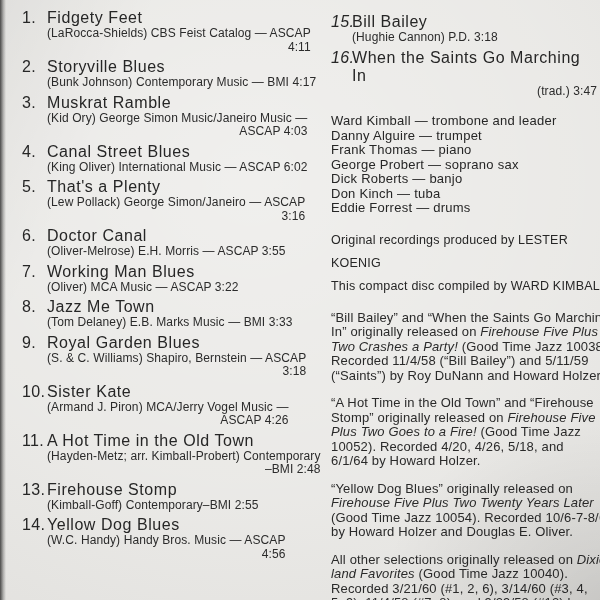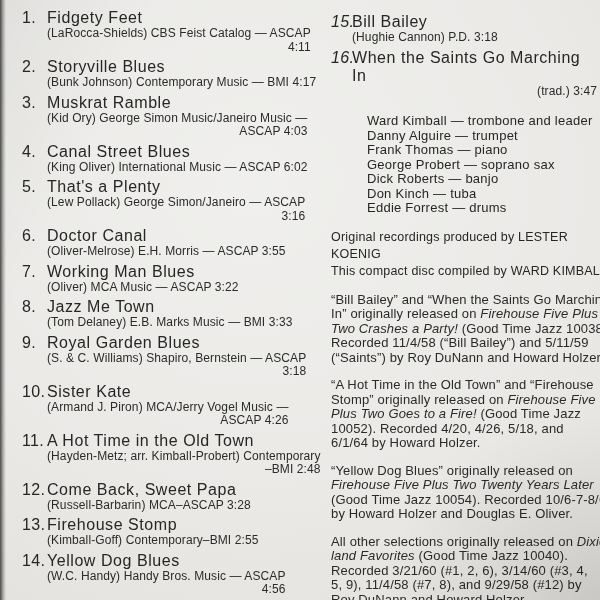--- a/index.html
+++ b/index.html
@@ -25,23 +25,23 @@
     pointer-events:none;
   }
   .col-left  { position:absolute; left:22px;  top:9px;  width:300px; }
   .col-right { position:absolute; left:331px; top:13px; width:266px; }
   .track { display:flex; align-items:flex-start; margin-bottom:4px; }
   .tnum  { flex:none; width:25px; font-size:16px; line-height:18px; letter-spacing:0.3px; }
   .col-right .tnum { width:21px;font-style:italic; }
   .ttitle { font-size:16px; line-height:18px; letter-spacing:0.55px; }
   .tdetail { font-size:12px; line-height:13.5px; letter-spacing:0.1px; white-space:pre; color:#2b2b2b;text-align:right; }
   .personnel { margin-top:16px; }
-  .personnel div { font-size:13px; line-height:14.5px; letter-spacing:0.25px;margin-left:36px; }
+  .personnel div { font-size:13px; line-height:14.5px; letter-spacing:0.25px; }
   .credits { margin-top:13px; }
-  .credits div { font-size:12.5px; line-height:17px; letter-spacing:0.2px; white-space:pre; }
+  .credits div { font-size:12.5px; line-height:23px; letter-spacing:0.2px; white-space:pre; }
   .note { margin-top:13px; font-size:13px; line-height:14.5px; letter-spacing:0.15px; white-space:pre; color:#2a2a2a; }
   .note i { font-style:italic; }
 </style>
 </head>
 <body>
 
 <div class="page">
 
   <div class="col-left">
     <div class="track">
@@ -118,27 +118,20 @@
       <div class="tdetail">(Armand J. Piron) MCA/Jerry Vogel Music —
 ASCAP 4:26</div>
         </div>
     </div>
     <div class="track">
       <span class="tnum">11.</span>
       <div>
           <div class="ttitle">A Hot Time in the Old Town</div>
       <div class="tdetail">(Hayden-Metz; arr. Kimball-Probert) Contemporary
 –BMI 2:48</div>
-        </div>
-    </div>
-    <div class="track">
-      <span class="tnum">12.</span>
-      <div>
-          <div class="ttitle">Come Back, Sweet Papa</div>
-      <div class="tdetail">(Russell-Barbarin) MCA–ASCAP 3:28</div>
         </div>
     </div>
     <div class="track">
       <span class="tnum">13.</span>
       <div>
           <div class="ttitle">Firehouse Stomp</div>
       <div class="tdetail">(Kimball-Goff) Contemporary–BMI 2:55</div>
         </div>
     </div>
     <div class="track">

